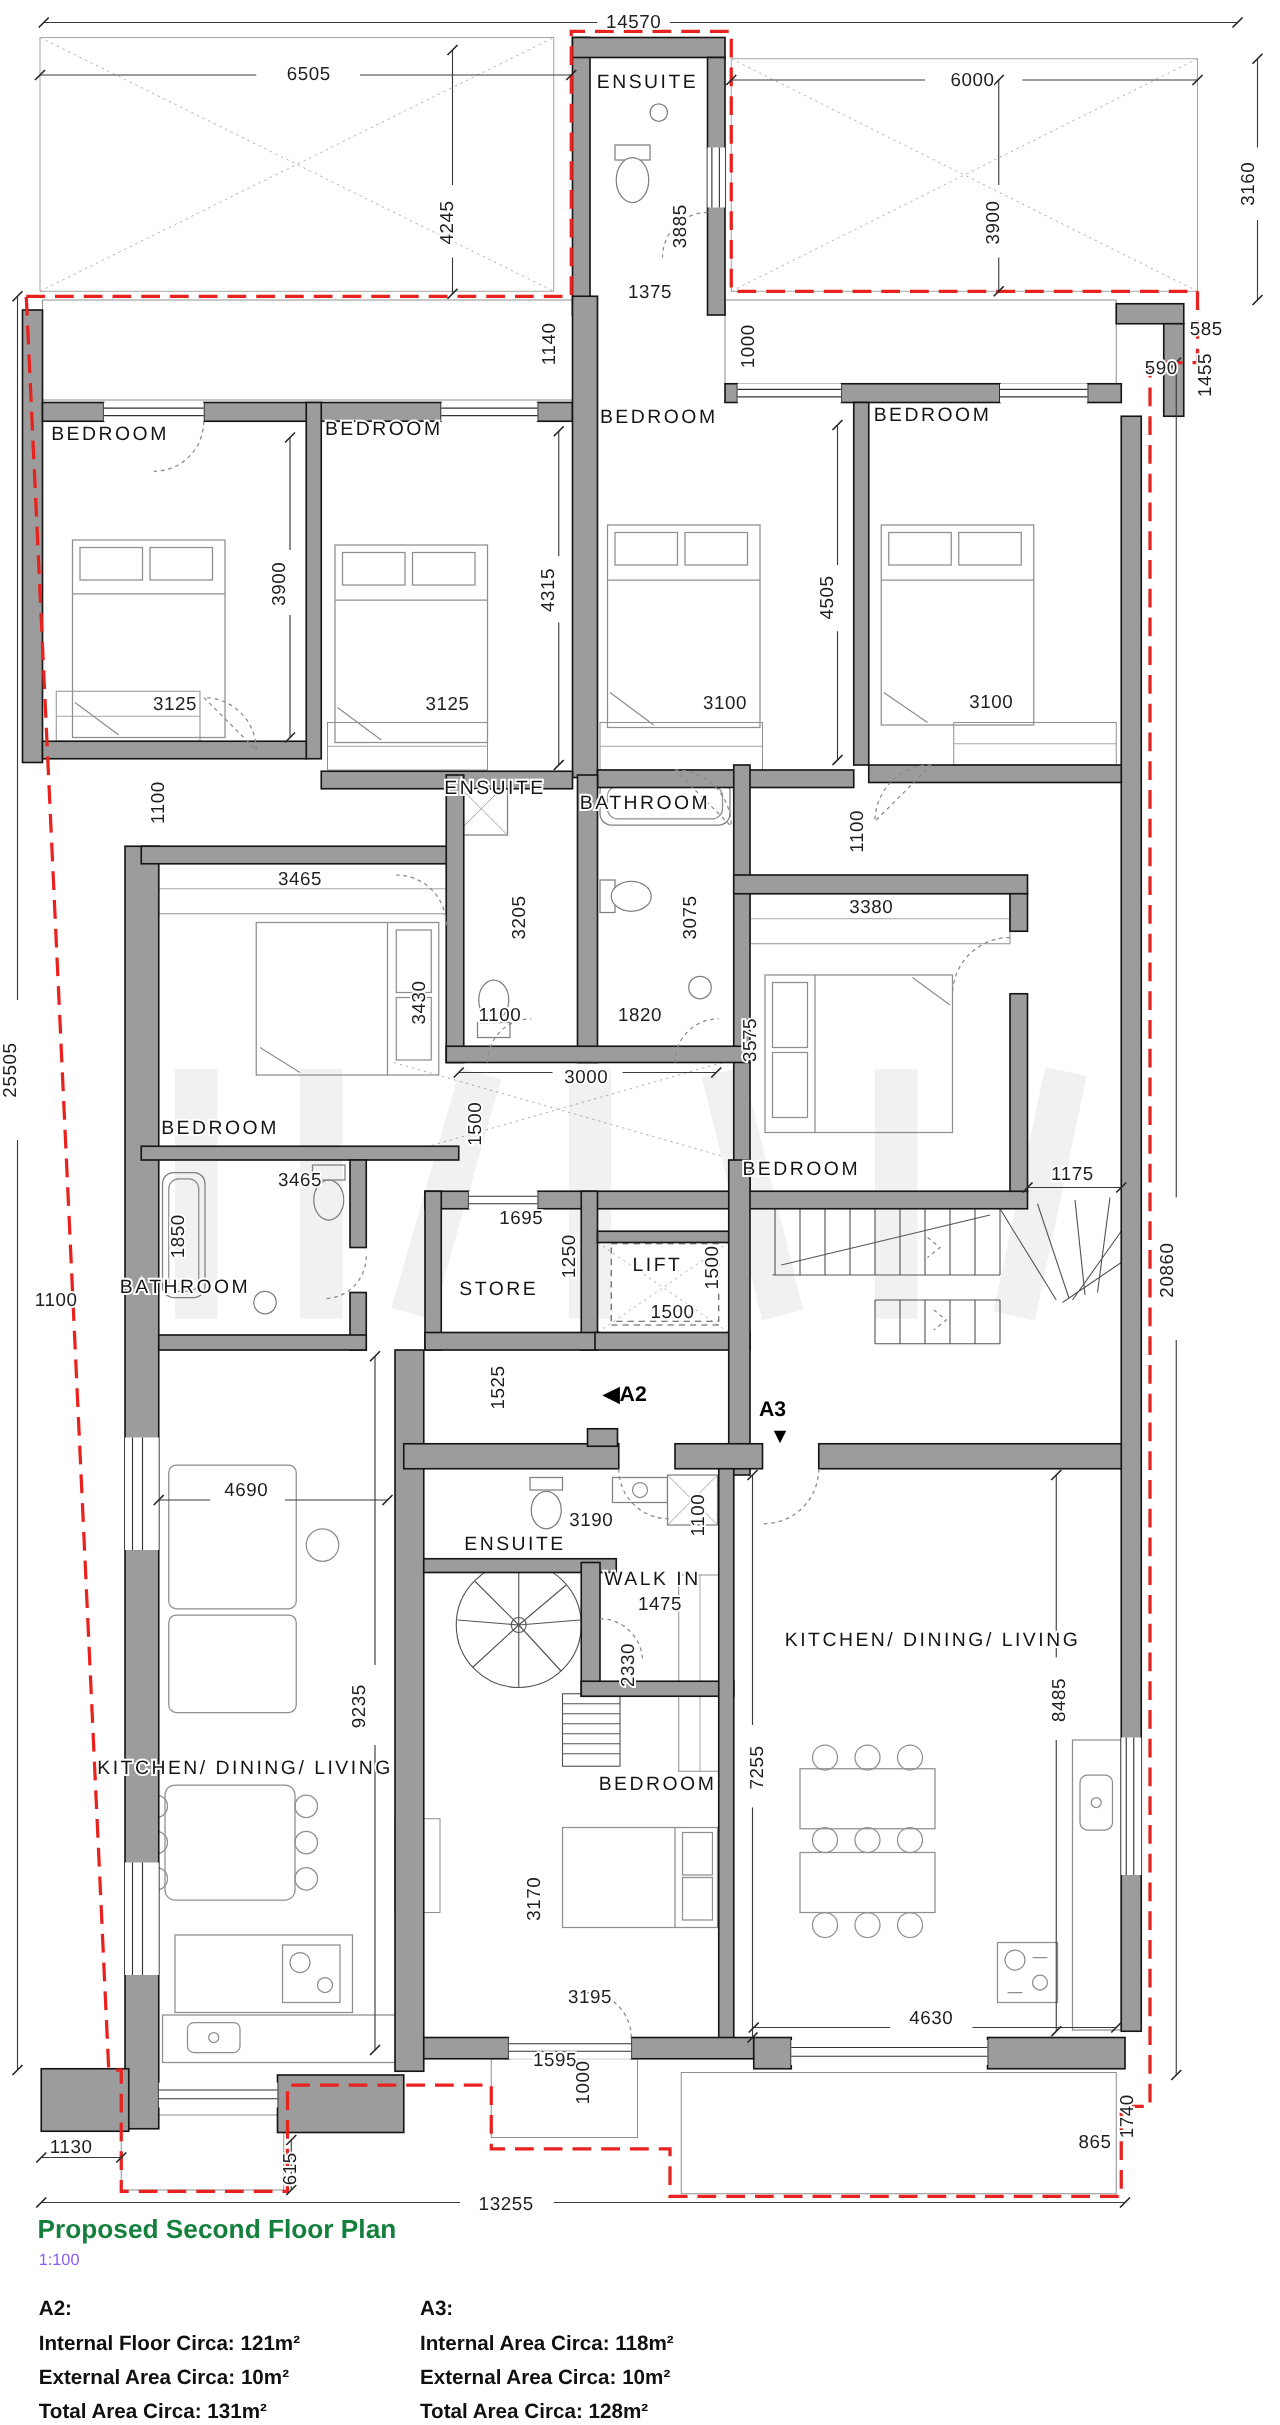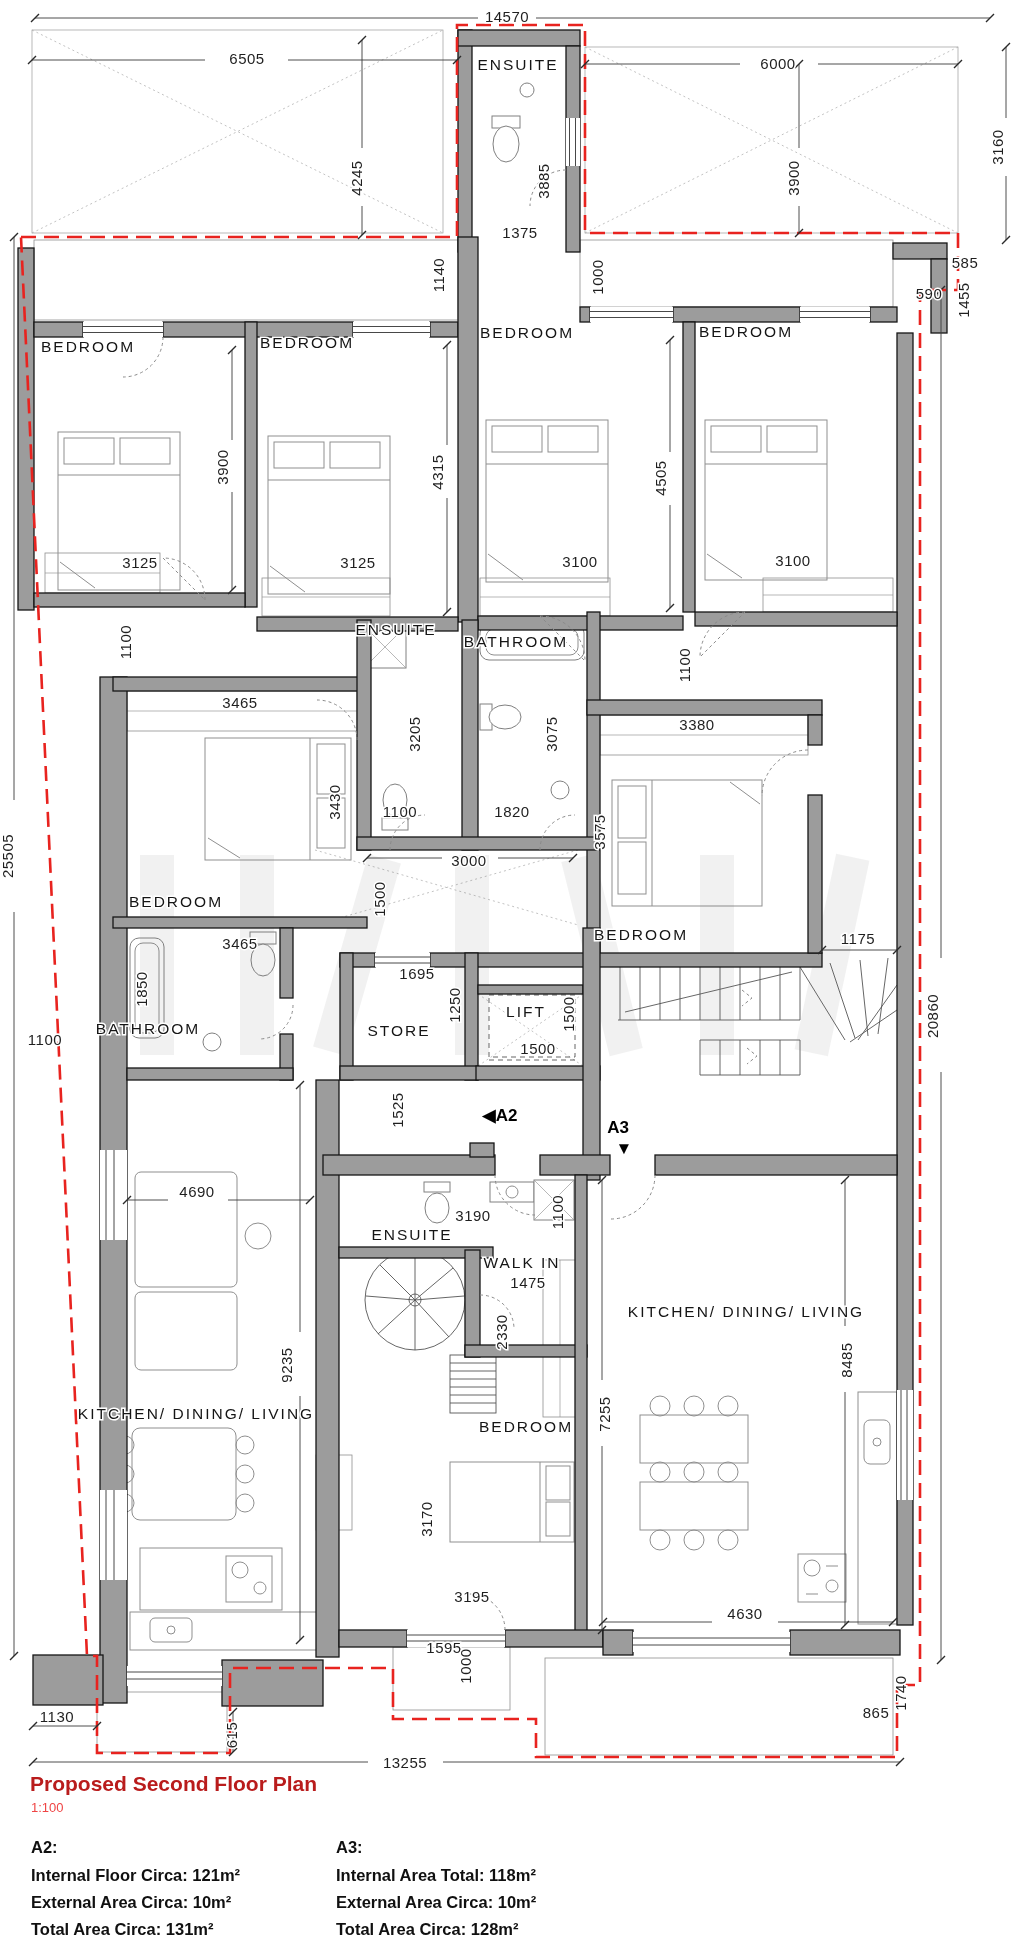--- a/index.html
+++ b/index.html
@@ -19,22 +19,22 @@
   .door{stroke:#8a8a8a;stroke-dasharray:3,3;fill:none;stroke-width:1;}
   .win{fill:#fff;stroke:none;}
   .winl{stroke:#333;stroke-width:0.9;}
   .stair{stroke:#555;fill:none;stroke-width:0.9;}
   .wm{fill:#777;opacity:0.10;}
   .room-label{font-size:15.5px;letter-spacing:2px;fill:#151515;text-anchor:middle;
               stroke:#fff;stroke-width:3px;paint-order:stroke;}
   .dim-label{font-size:15px;letter-spacing:0.5px;fill:#1f1f1f;text-anchor:middle;
              stroke:#fff;stroke-width:3px;paint-order:stroke;}
   .marker-label{font-size:17px;font-weight:bold;fill:#000;text-anchor:middle;}
-  .ftitle{position:absolute;left:30px;top:1772px;font-size:21px;font-weight:bold;color:#b91c1c;}
-  .fscale{position:absolute;left:31px;top:1800px;font-size:13px;color:#ef4444;}
+  .ftitle{position:absolute;left:30px;top:1772px;font-size:21px;font-weight:bold;color:#15803d;}
+  .fscale{position:absolute;left:31px;top:1800px;font-size:13px;color:#8b5cf6;}
   .acol{position:absolute;top:1834px;font-size:16.5px;font-weight:bold;color:#101010;line-height:27px;}
   .acol .ah{margin-bottom:1px;}
   #a2col{left:31px;} #a3col{left:336px;}
 </style>
 </head>
 <body>
 
 <div id="stage">
 <svg width="1024" height="1940" viewBox="0 0 1024 1940">
   <defs>
@@ -475,17 +475,17 @@
 <div class="ftitle">Proposed Second Floor Plan</div>
 <div class="fscale">1:100</div>
 <div class="acol" id="a2col">
   <div class="ah">A2:</div>
   <div class="al">Internal Floor Circa: 121m²</div>
   <div class="al">External Area Circa: 10m²</div>
   <div class="al">Total Area Circa: 131m²</div>
 </div>
 <div class="acol" id="a3col">
   <div class="ah">A3:</div>
-  <div class="al">Internal Area Total: 118m²</div>
+  <div class="al">Internal Area Circa: 118m²</div>
   <div class="al">External Area Circa: 10m²</div>
   <div class="al">Total Area Circa: 128m²</div>
 </div>
 </div>
 
 </body></html>

